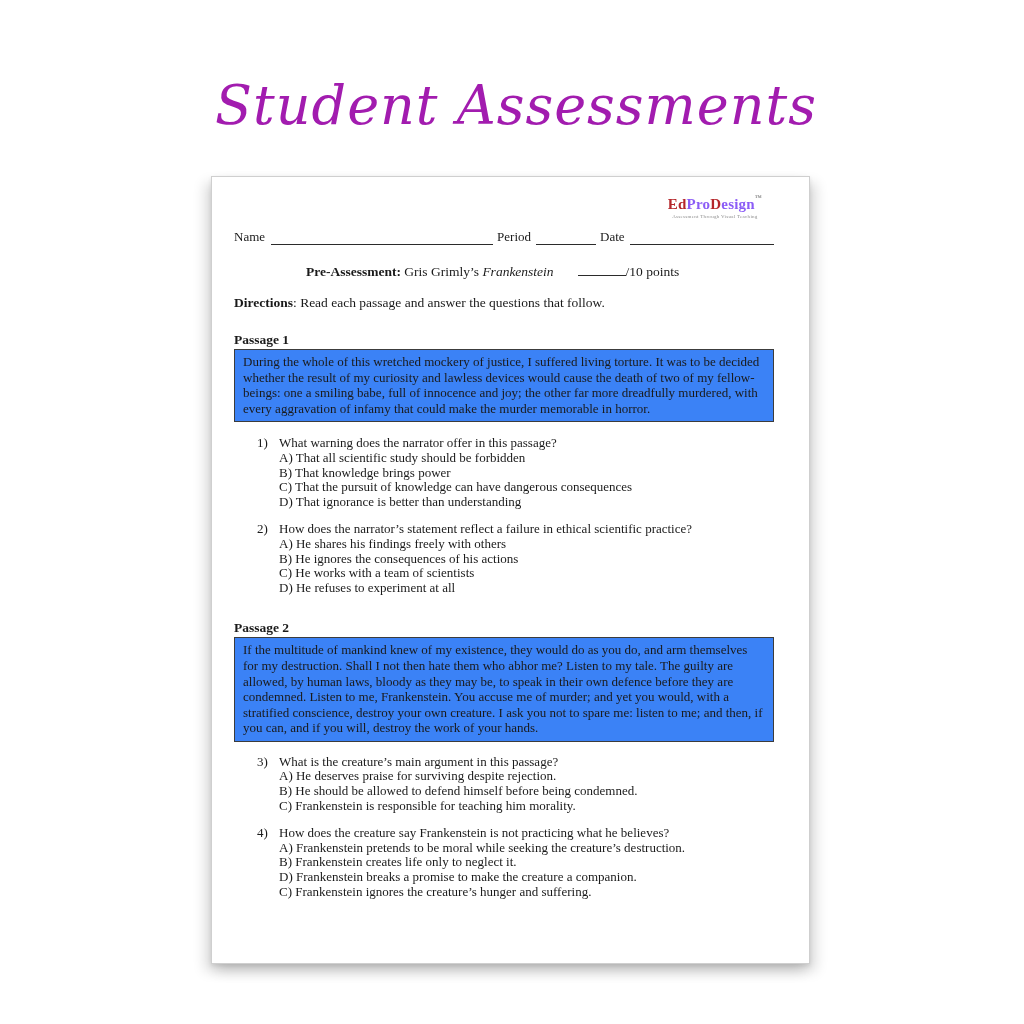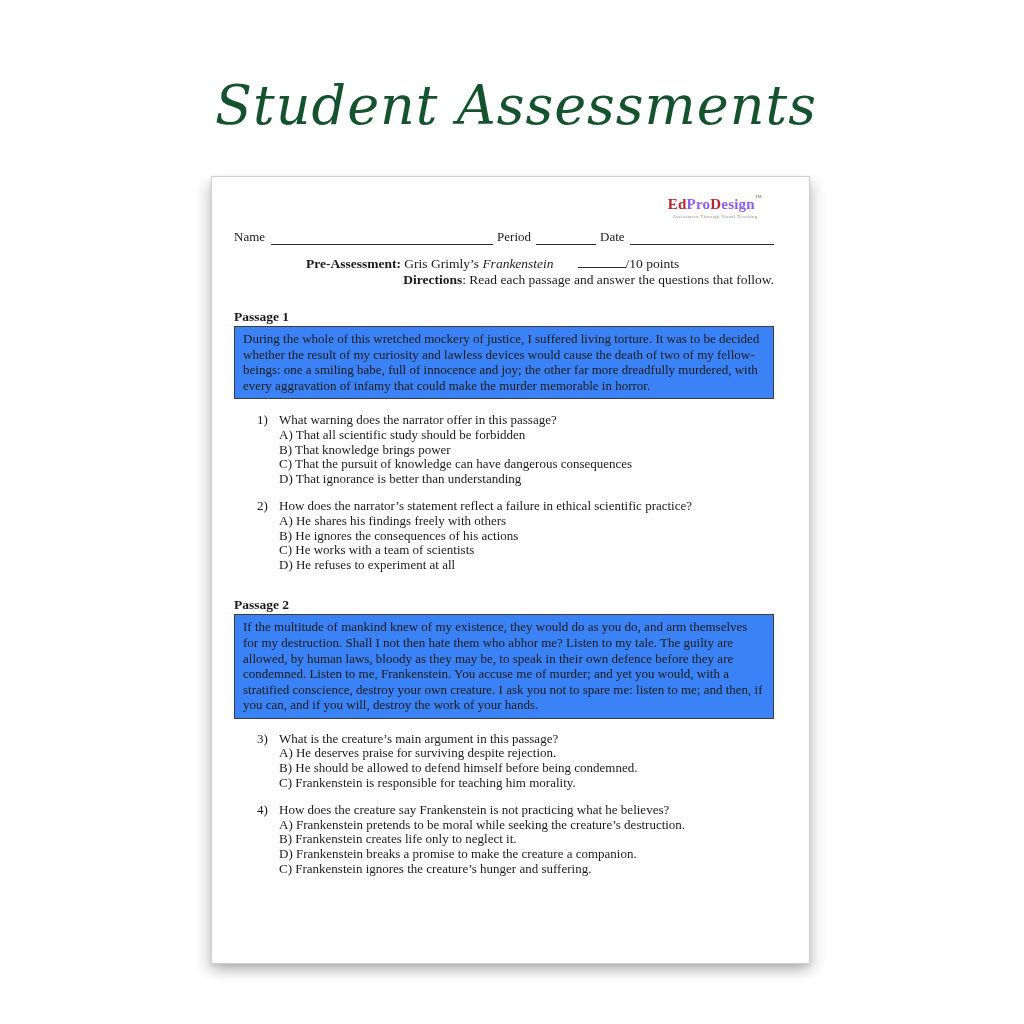--- a/index.html
+++ b/index.html
@@ -4,21 +4,21 @@
 <style>
   html,body{margin:0;padding:0;}
   body{
     width:1024px;height:1024px;background:#ffffff;position:relative;
     font-family:"Liberation Serif",serif;color:#1a1a1a;
     -webkit-font-smoothing:antialiased;
   }
   .big-title{
     position:absolute;top:74px;left:8px;right:0;text-align:center;
     font-family:"DejaVu Serif",serif;font-style:italic;font-size:54px;
-    color:#14532d;letter-spacing:1px;white-space:nowrap;
+    color:#a21caf;letter-spacing:1px;white-space:nowrap;
   }
   .paper{
     position:absolute;left:211px;top:176px;width:540px;height:786px;
     background:#ffffff;border:1px solid #cfcfcf;box-sizing:content-box;
     padding:0 35px 0 22px;
     box-shadow:-6px 7px 12px rgba(0,0,0,0.14),6px 7px 12px rgba(0,0,0,0.14),0 2px 4px rgba(0,0,0,0.08);
   }
   .logo{margin-top:20px;text-align:right;padding-right:12px;line-height:1;}
   .logo-inner{display:inline-block;text-align:center;}
   .logo-text{font-size:15px;font-weight:bold;letter-spacing:0.2px;white-space:nowrap;}
@@ -26,25 +26,25 @@
   .logo-dark{color:#8b5cf6;}
   .logo-tm{font-size:7px;color:#8a8a8a;vertical-align:top;position:relative;top:-2px;}
   .logo-tagline{font-size:5px;color:#8d8d8d;margin-top:2px;letter-spacing:0.3px;white-space:nowrap;}
   .fields-row{margin-top:9px;display:flex;align-items:flex-end;font-size:13px;height:15px;}
   .f-label{white-space:nowrap;}
   .uline{display:inline-block;border-bottom:1px solid #2b2b2b;height:13px;}
   .name-line{width:222px;margin-left:6px;}
   .period-line{width:60px;margin-left:5px;}
   .date-line{flex:1;margin-left:5px;}
   .fields-row .f-label.mid{margin-left:4px;}
-  .assess-title{margin-top:9px;font-size:13.5px;padding-left:72px;white-space:nowrap;height:16px;}
+  .assess-title{margin-top:17px;font-size:13.5px;padding-left:72px;white-space:nowrap;height:16px;}
   .b{font-weight:bold;}
   .i{font-style:italic;}
   .score-line{width:48px;margin-left:24px;border-bottom:1px solid #2b2b2b;}
-  .directions{margin-top:2px;font-size:13.5px;height:16px;text-align:right;}
+  .directions{margin-top:17px;font-size:13.5px;height:16px;}
   .passage-head{font-weight:bold;font-size:13.5px;height:15px;}
   .ph1{margin-top:21px;}
   .ph2{margin-top:25px;}
   .passage-box{
     margin-top:2px;border:1px solid #3c3c3c;background:#3b82f6;
     padding:4px 9px 5px 8px;font-size:13px;line-height:15.6px;
   }
   .question{margin-top:13px;}
   .question.first{margin-top:14px;}
   .q-line{display:flex;font-size:13px;line-height:14.6px;}

